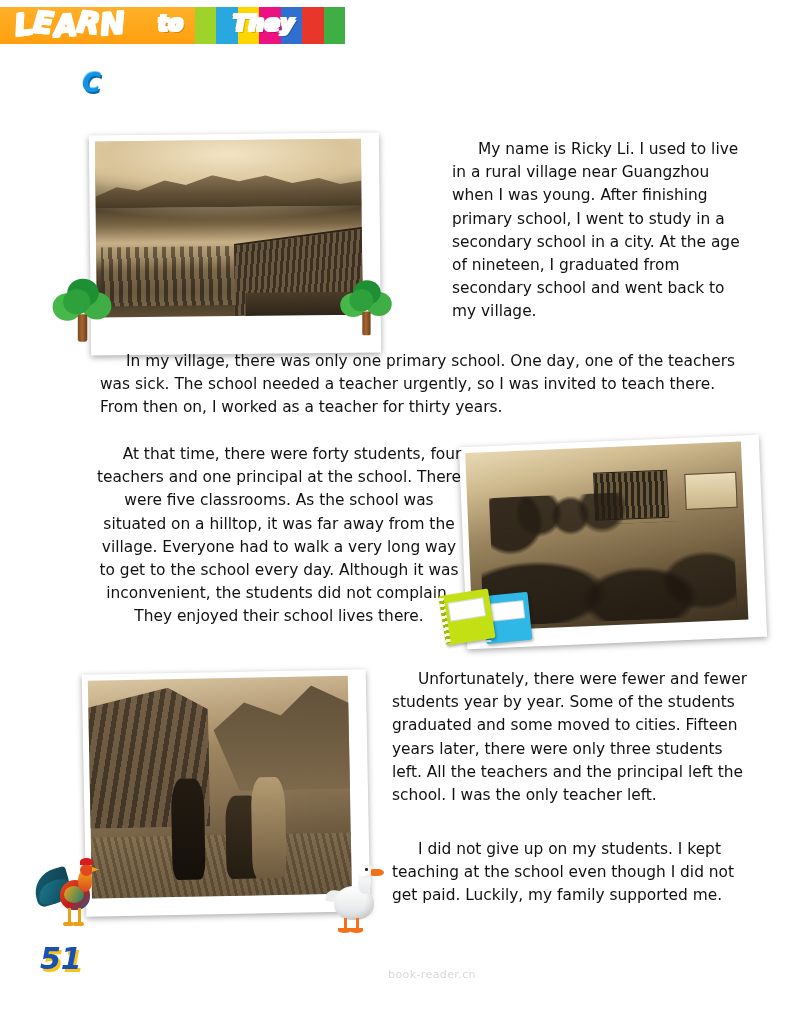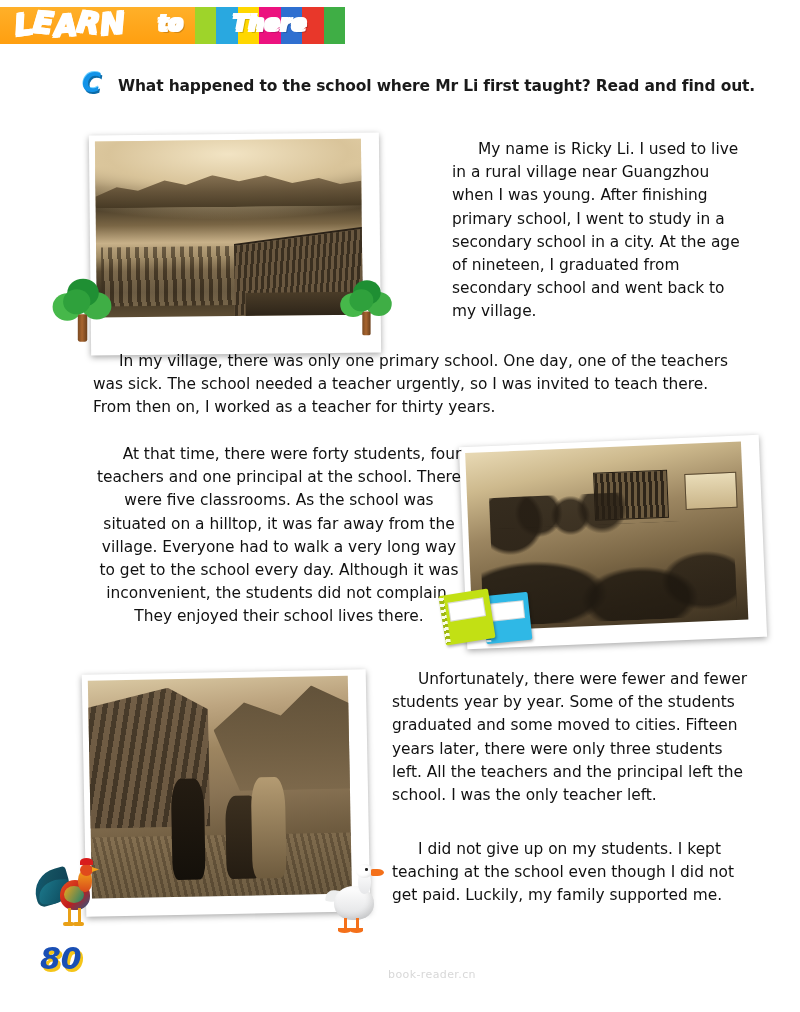--- a/index.html
+++ b/index.html
@@ -47,21 +47,21 @@
   
   .story{position:absolute;left:0;top:0;width:696px;height:1012px;}
   .ptext{
     position:absolute;color:#111;
     font-family:"DejaVu Sans","Liberation Sans",sans-serif;
     font-size:15.4px;line-height:23.2px;text-align:left;
   }
   .ptext .ind{display:inline-block;width:26px;}
 
   #para1{left:452px;top:138px;width:300px;}
-  #para2{left:93px;top:350px;width:654px;}
+  #para2{left:100px;top:350px;width:654px;}
   #para3{left:96px;top:443px;width:366px;text-align:center;}
   #para4{left:392px;top:668px;width:356px;}
   #para5{left:392px;top:838px;width:356px;}
 
   
   .photo{position:absolute;background:#fff;box-shadow:0 2px 6px rgba(0,0,0,.35);}
   .photo .inner{position:absolute;overflow:hidden;}
 
   
   #photo-village{left:90px;top:134px;width:278px;height:198px;
@@ -212,29 +212,28 @@
       <i style="background:#e8372a"></i>
       <i style="background:#3fae45"></i>
     </div>
     <div class="banner-white-top"></div>
     <div class="banner-white-bot"></div>
     <div class="banner-text">
       <div class="learn-word">
         <span class="s0">L</span><span class="s1">E</span><span class="s2">A</span><span class="s3">R</span><span class="s4">N</span>
       </div>
       <div class="bt word-to">to</div>
-      <div class="bt word-read">There</div>
+      <div class="bt word-read">They</div>
     </div>
   </div>
 
   <div class="instruction-row">
     <div class="badge-c">
       <div class="c-glyph">C</div>
     </div>
-    <div class="instruction-text">What happened to the school where Mr Li first taught? Read and find out.</div>
   </div>
 
   <div class="photo" id="photo-village">
     <div class="inner">
       <div class="mtn"></div>
       <div class="houses"></div>
       <div class="roof"></div>
       <div class="wall"></div>
     </div>
   </div>
@@ -324,16 +323,16 @@
     <div class="neck"></div>
     <div class="head"></div>
     <div class="eye"></div>
     <div class="beak"></div>
     <div class="leg l1"></div>
     <div class="leg l2"></div>
     <div class="foot f1"></div>
     <div class="foot f2"></div>
   </div>
 
-  <div class="page-number">80</div>
+  <div class="page-number">51</div>
   <div class="watermark">book-reader.cn</div>
 
 </div>
 
 </body></html>

